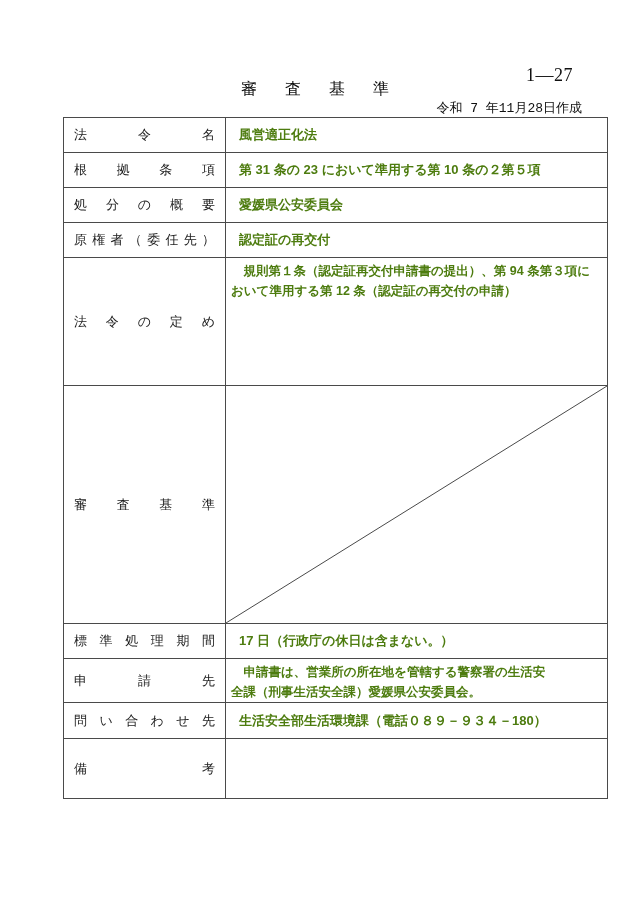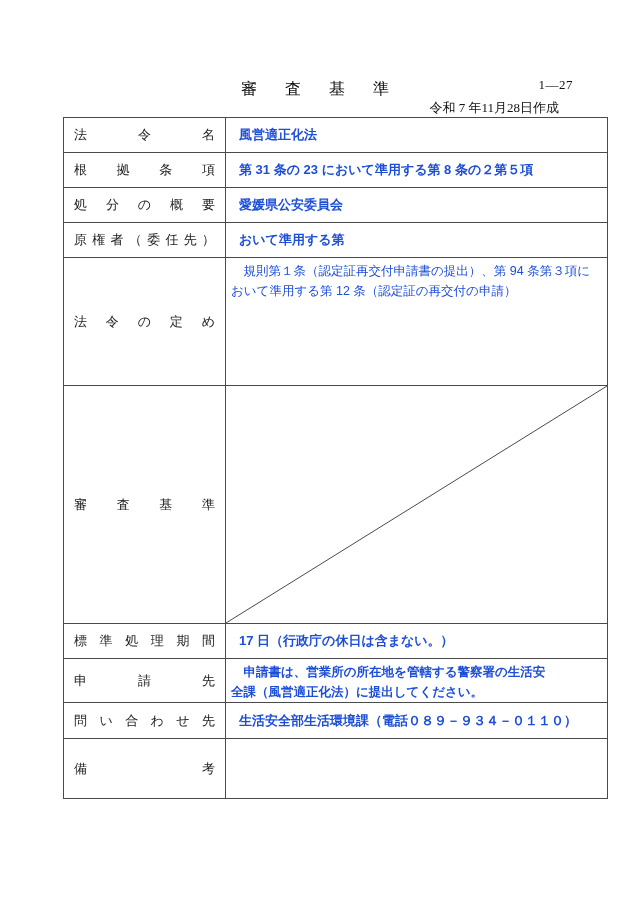--- a/index.html
+++ b/index.html
@@ -2,58 +2,59 @@
 <html><head>
 <meta charset="utf-8">
 <style>
   html,body{margin:0;padding:0;}
   body{
     width:630px;height:903px;position:relative;background:#ffffff;
     font-family:"Liberation Serif","DejaVu Serif",serif;
     color:#111;overflow:hidden;
   }
   .pagenum{
-    position:absolute;top:77px;right:57px;
-    font-size:13px;letter-spacing:.5px;
+    position:absolute;top:65px;right:57px;
+    font-size:18px;letter-spacing:.5px;
   }
   .doc-title{
     position:absolute;top:79px;left:0;right:0;
     display:flex;justify-content:center;gap:28px;
     font-size:16px;font-weight:500;color:#0d0d0d;
   }
   .date-note{
-    position:absolute;top:99px;right:71px;
+    position:absolute;top:99px;right:48px;
     font-size:13px;
+    font-family:Liberation Mono, monospace;
   }
   table.doc{
     position:absolute;left:63px;top:117px;
     width:505px;border-collapse:collapse;table-layout:fixed;
   }
   table.doc td{
     border:1px solid #4a4a4a;
     vertical-align:middle;
     overflow:hidden;
   }
   td.lbl{
     width:141px;padding:0 10px;
     font-family:"Liberation Serif","DejaVu Serif",serif;
     font-size:13px;color:#1c1c1c;font-weight:normal;
   }
   td.lbl .spread{display:flex;justify-content:space-between;align-items:center;width:100%;}
   td.val{
     width:364px;padding:0 4px 0 13px;
     font-family:"Liberation Sans","DejaVu Sans",sans-serif;
-    font-size:13px;font-weight:bold;color:#1d4ed8;
+    font-size:13px;font-weight:bold;color:#4d7c0f;
   }
   td.val.para{
     vertical-align:top;padding:3px 2px 0 5px;
     font-size:12.5px;line-height:20px;
     white-space:pre-line;
   }
-  td.val.normal-weight{font-weight:normal;}
+  td.val.normal-weight{font-weight:bold;}
   tr.rh35{height:35px}
   tr.rh128{height:128px}
   tr.rh238{height:238px}
   tr.rh43{height:43px}
   tr.rh36{height:36px}
   tr.rh60{height:60px}
   td.diag-cell{position:relative;padding:0;}
   td.diag-cell svg{position:absolute;left:0;top:0;width:100%;height:100%;display:block;}
 </style>
 </head>
@@ -84,21 +85,21 @@
   </tr>
   <tr class="rh35">
     <td class="lbl">
           <span class="spread">
             <span>根</span>
             <span>拠</span>
             <span>条</span>
             <span>項</span>
           </span>
         </td>
-    <td class="val">第 31 条の 23 において準用する第 8 条の２第５項</td>
+    <td class="val">第 31 条の 23 において準用する第 10 条の２第５項</td>
   </tr>
   <tr class="rh35">
     <td class="lbl">
           <span class="spread">
             <span>処</span>
             <span>分</span>
             <span>の</span>
             <span>概</span>
             <span>要</span>
           </span>
@@ -111,21 +112,21 @@
             <span>原</span>
             <span>権</span>
             <span>者</span>
             <span>（</span>
             <span>委</span>
             <span>任</span>
             <span>先</span>
             <span>）</span>
           </span>
         </td>
-    <td class="val">おいて準用する第</td>
+    <td class="val">認定証の再交付</td>
   </tr>
   <tr class="rh128">
     <td class="lbl">
           <span class="spread">
             <span>法</span>
             <span>令</span>
             <span>の</span>
             <span>定</span>
             <span>め</span>
           </span>
@@ -163,34 +164,34 @@
   </tr>
   <tr class="rh43">
     <td class="lbl">
           <span class="spread">
             <span>申</span>
             <span>請</span>
             <span>先</span>
           </span>
         </td>
     <td class="val para">　申請書は、営業所の所在地を管轄する警察署の生活安
-全課（風営適正化法）に提出してください。</td>
+全課（刑事生活安全課）愛媛県公安委員会。</td>
   </tr>
   <tr class="rh36">
     <td class="lbl">
           <span class="spread">
             <span>問</span>
             <span>い</span>
             <span>合</span>
             <span>わ</span>
             <span>せ</span>
             <span>先</span>
           </span>
         </td>
-    <td class="val">生活安全部生活環境課（電話０８９－９３４－０１１０）</td>
+    <td class="val">生活安全部生活環境課（電話０８９－９３４－180）</td>
   </tr>
   <tr class="rh60">
     <td class="lbl">
           <span class="spread">
             <span>備</span>
             <span>考</span>
           </span>
         </td>
     <td class="val"></td>
   </tr>

